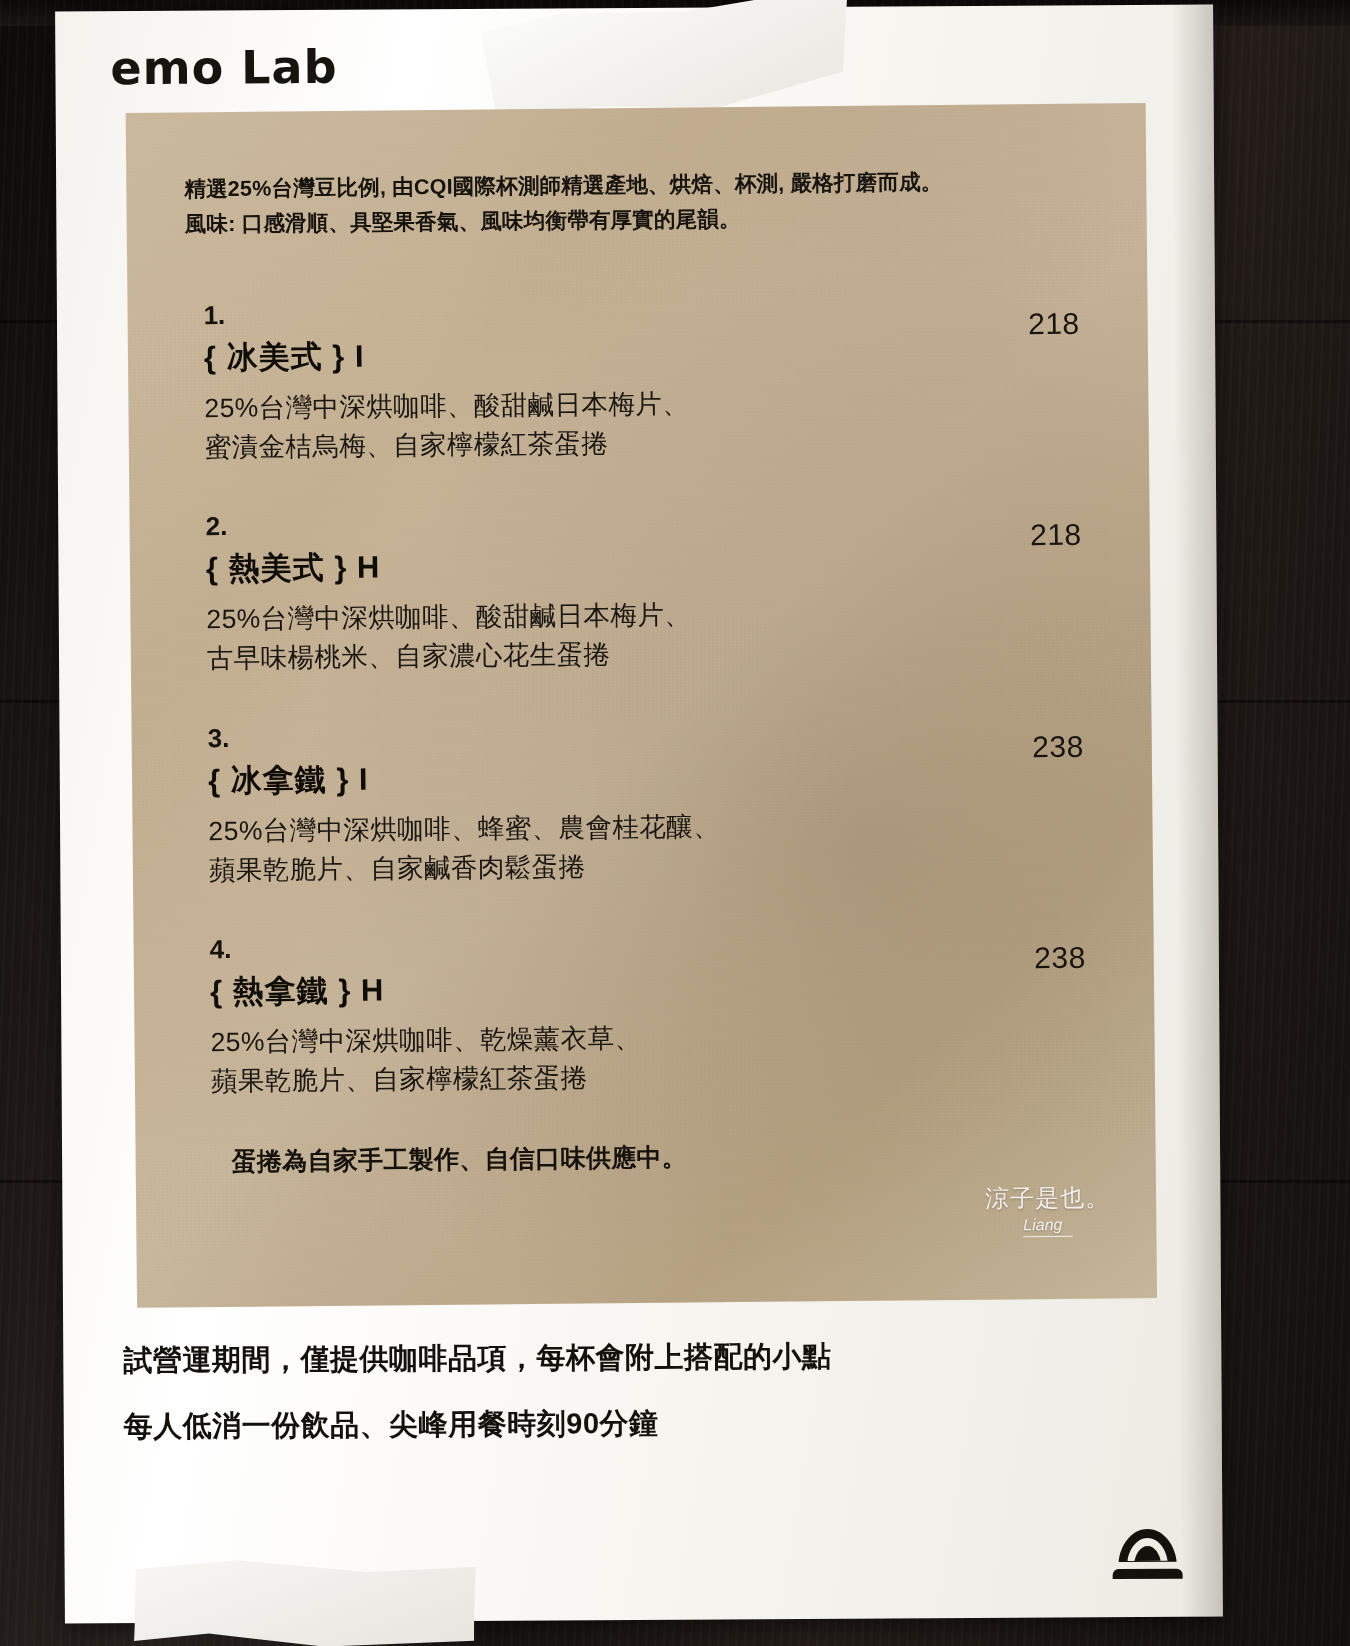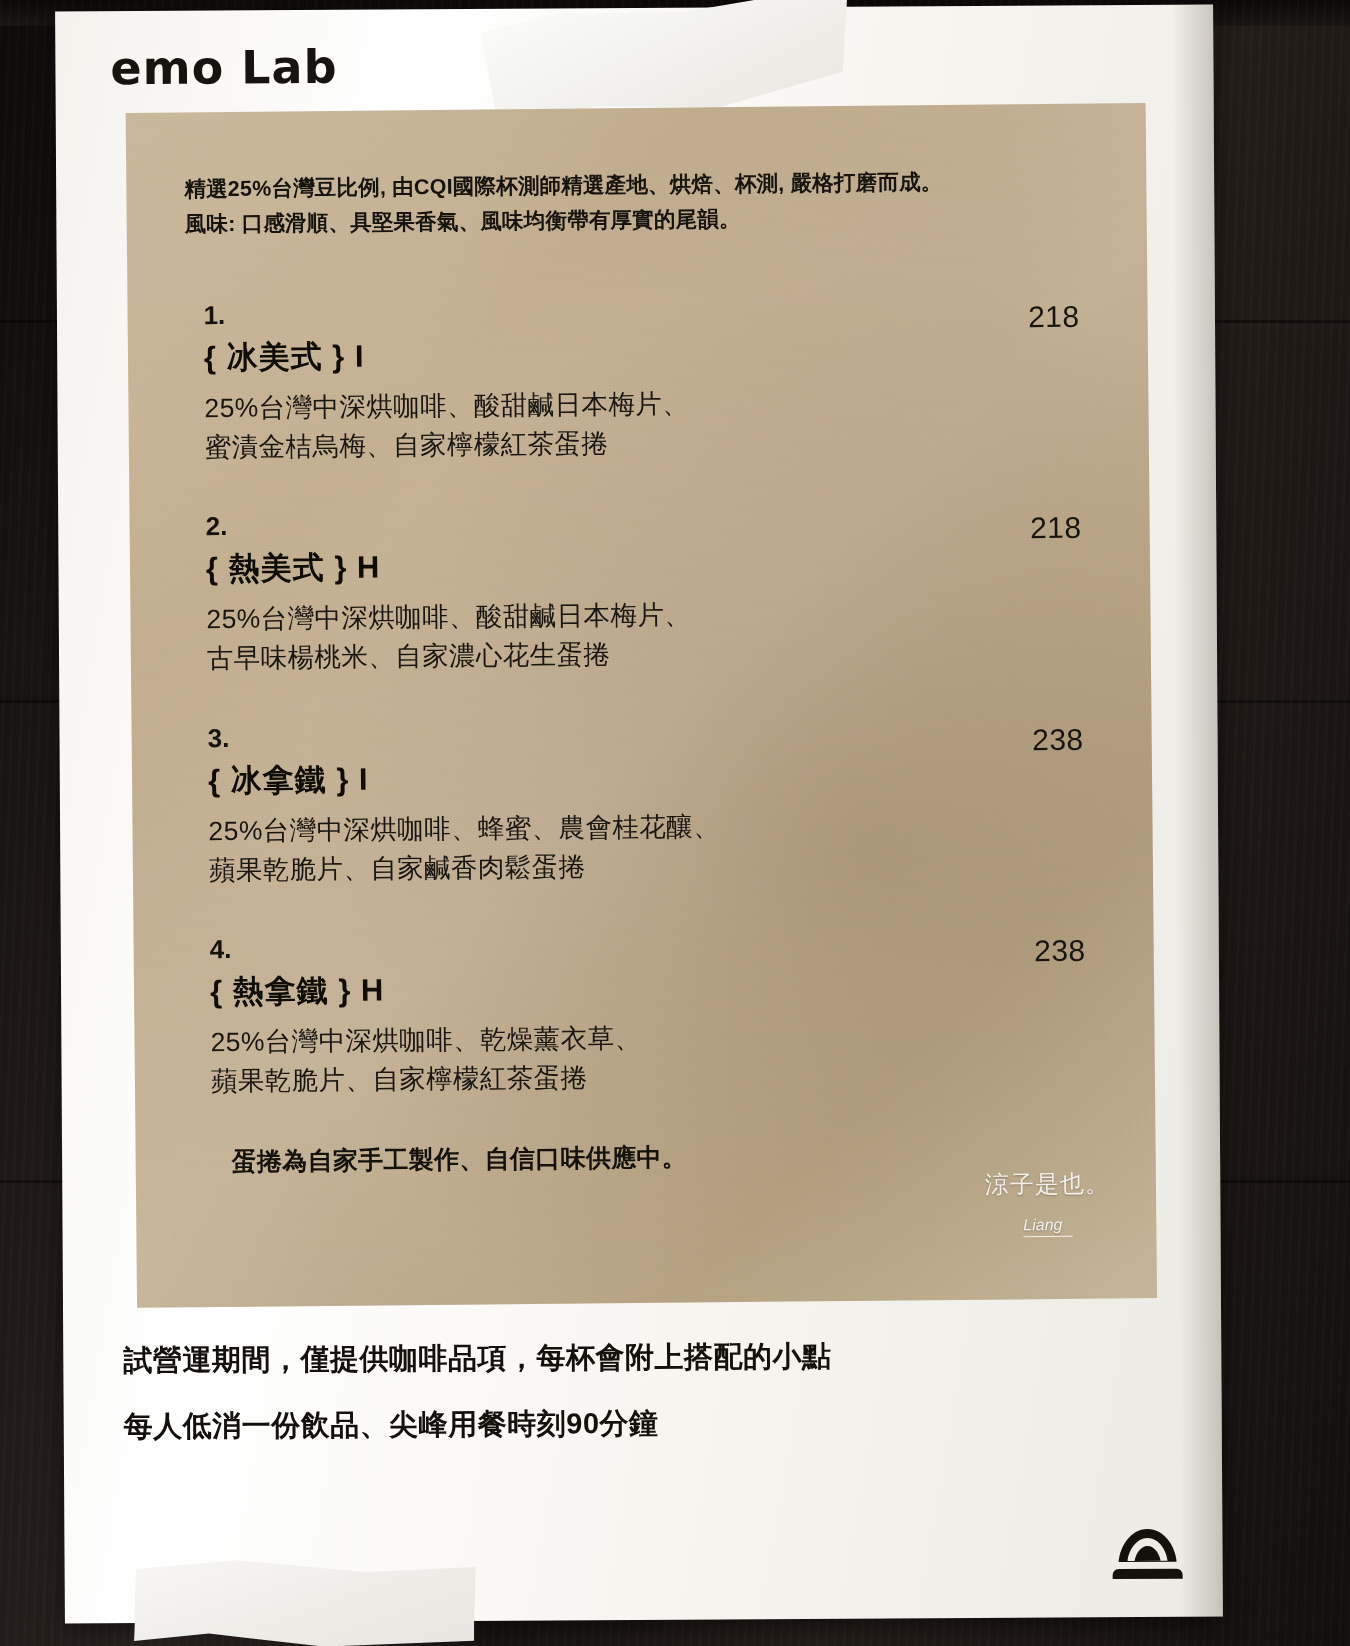--- a/index.html
+++ b/index.html
@@ -139,21 +139,21 @@
   .item { position: relative; margin-bottom: 44px; }
   .item-num {
     font-size: 26px;
     font-weight: 700;
     color: #16120d;
     margin-left: 18px;
   }
   .item-price {
     position: absolute;
     right: 10px;
-    top: 8px;
+    top: 15px;
     font-size: 30px;
     font-weight: 400;
     color: #18140f;
     letter-spacing: .5px;
   }
   .item-name {
     font-size: 31px;
     font-weight: 700;
     color: #100d09;
     margin: 6px 0 10px 18px;
@@ -184,21 +184,21 @@
     bottom: 62px;
     text-align: center;
     color: rgba(255,255,255,.86);
     z-index: 3;
     text-shadow: 0 1px 2px rgba(0,0,0,.25);
   }
   .watermark .wm-main { font-size: 24px; letter-spacing: 1px; }
   .watermark .wm-sub {
     font-size: 16px;
     font-style: italic;
-    margin-top: 16px;
+    margin-top: 2px;
     border-bottom: 1px solid rgba(255,255,255,.8);
     display: inline-block;
     padding: 0 10px 2px 0;
   }
 
   
   .footer {
     position: absolute;
     left: 60px;
     top: 1330px;

